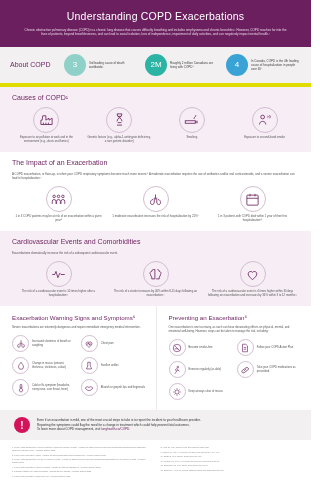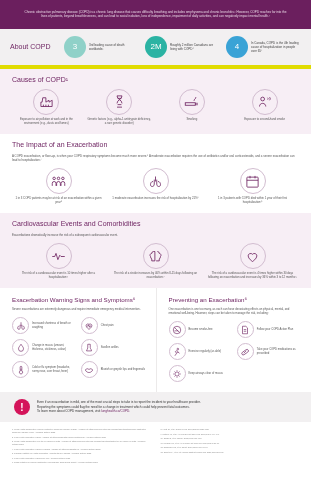--- a/index.html
+++ b/index.html
@@ -178,20 +178,21 @@
   }
   .refs { font-size: 1.9px; line-height: 1.6; color: #8a8a8a; width: 50%; }
   .refs p { margin-bottom: 1.5px; }
 </style>
 </head>
 <body>
 
 <div class="page">
 
   <div class="hero">
+    <h1>Understanding COPD Exacerbations</h1>
     <p>Chronic obstructive pulmonary disease (COPD) is a chronic lung disease that causes difficulty breathing and includes emphysema and chronic bronchitis.¹ However, COPD reaches far into the lives of patients, beyond breathlessness, and can lead to social isolation, loss of independence, impairment of daily activities, and can negatively impact mental health.²</p>
   </div>
 
   <div class="about">
     <div class="about-title">About COPD</div>
 
     <div class="stat">
       <div class="circle c1">3</div>
       <div class="txt">3rd leading cause of death worldwide³</div>
     </div>

